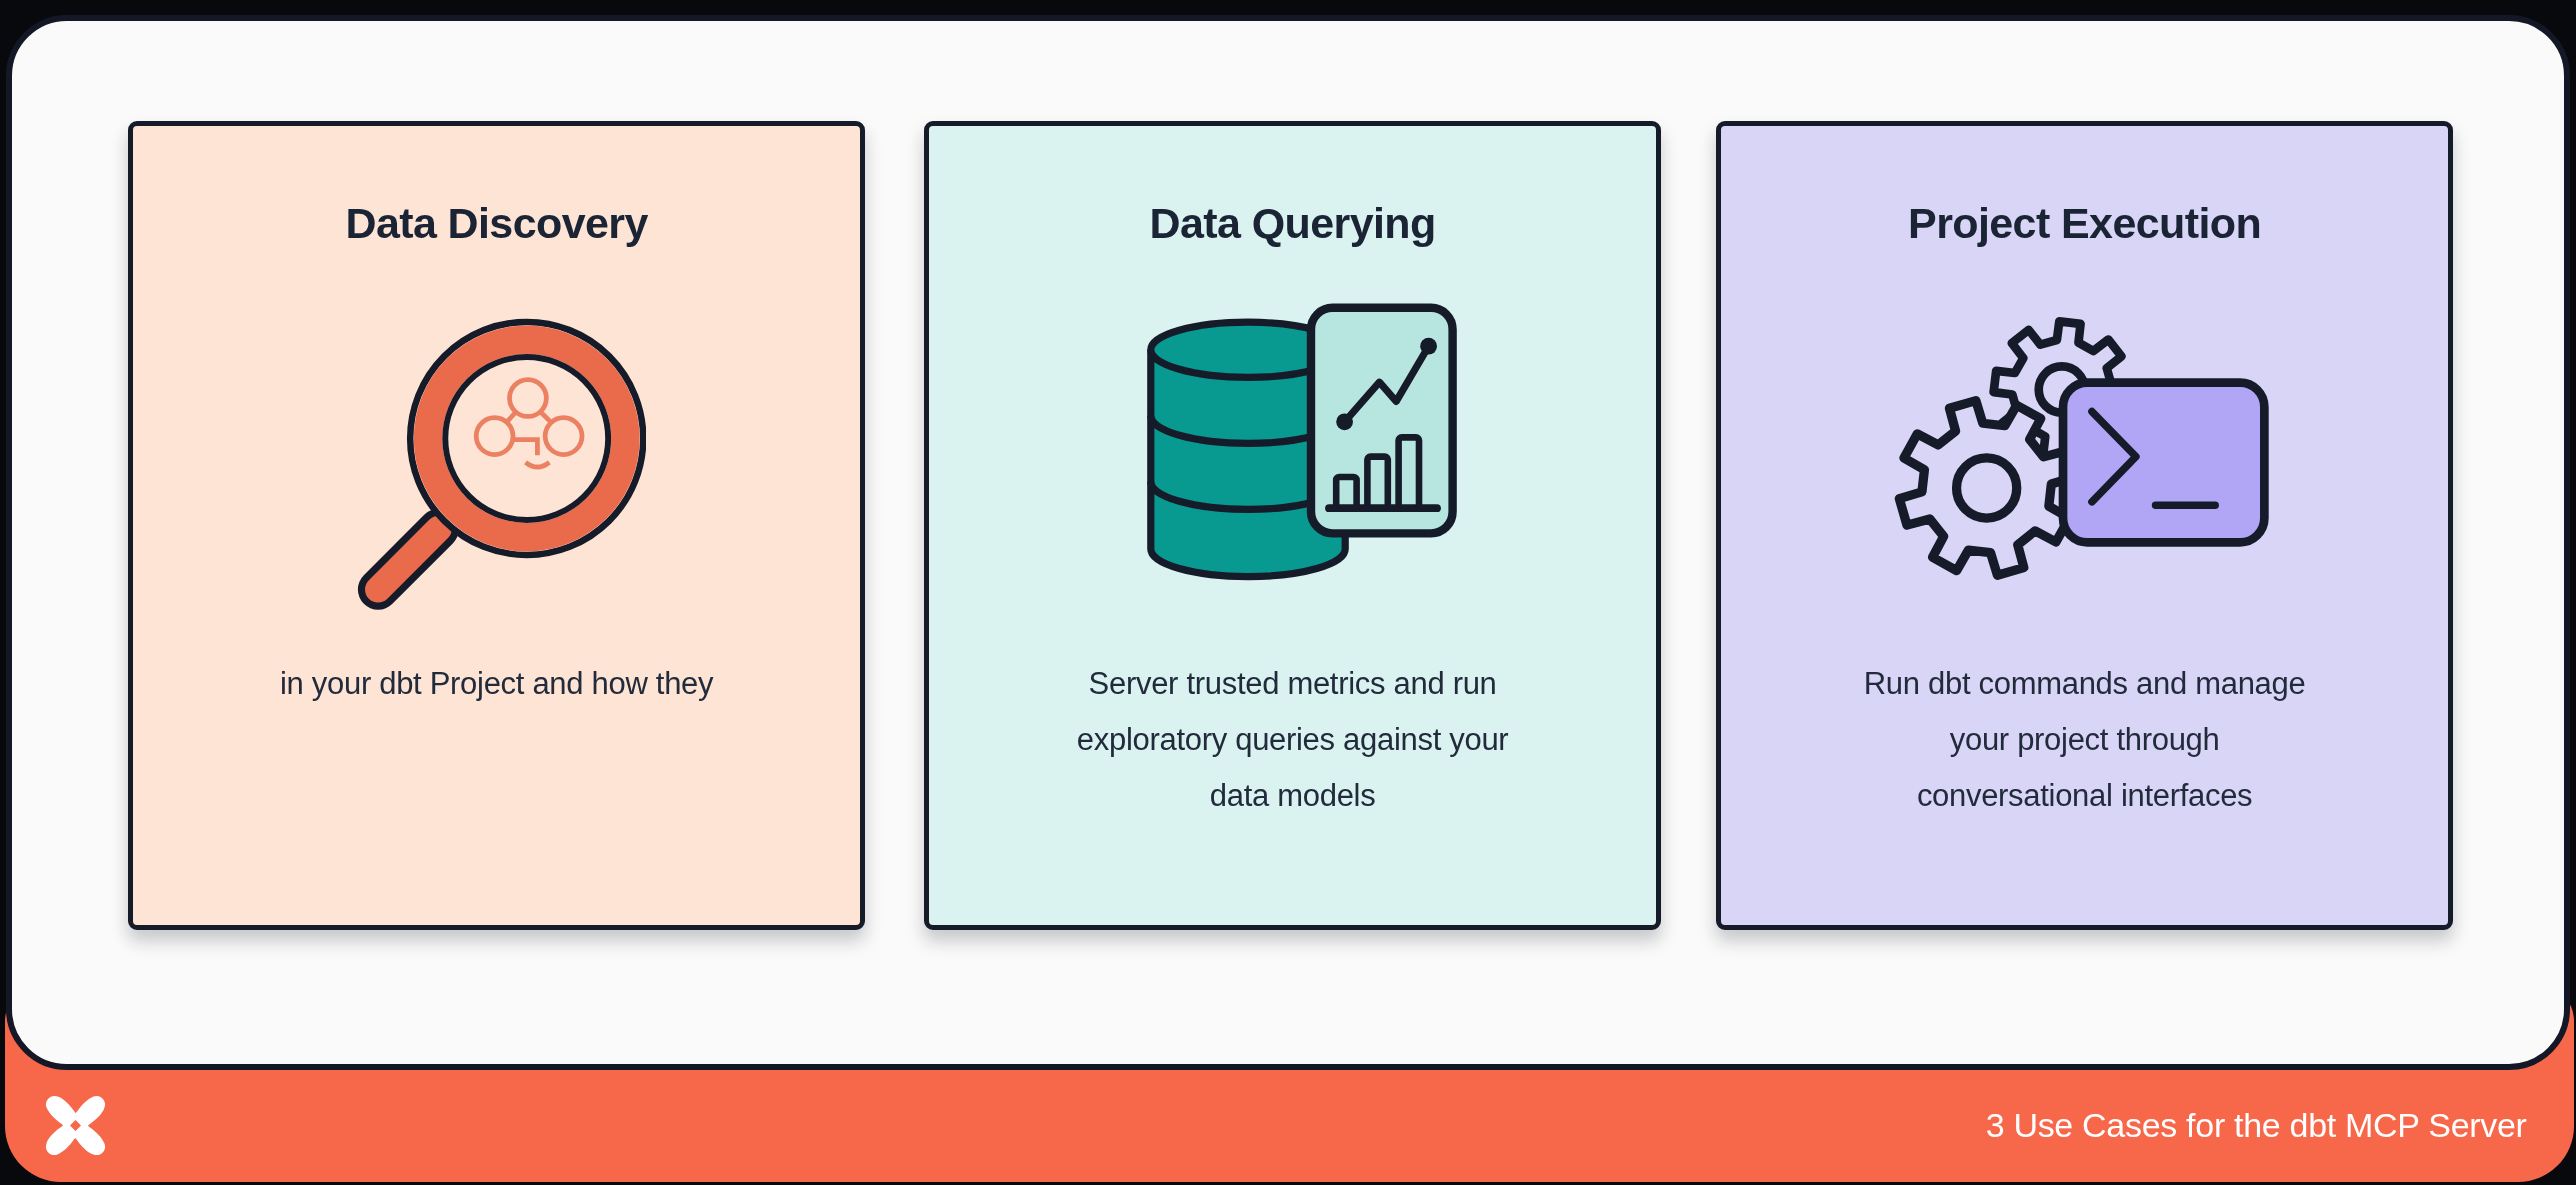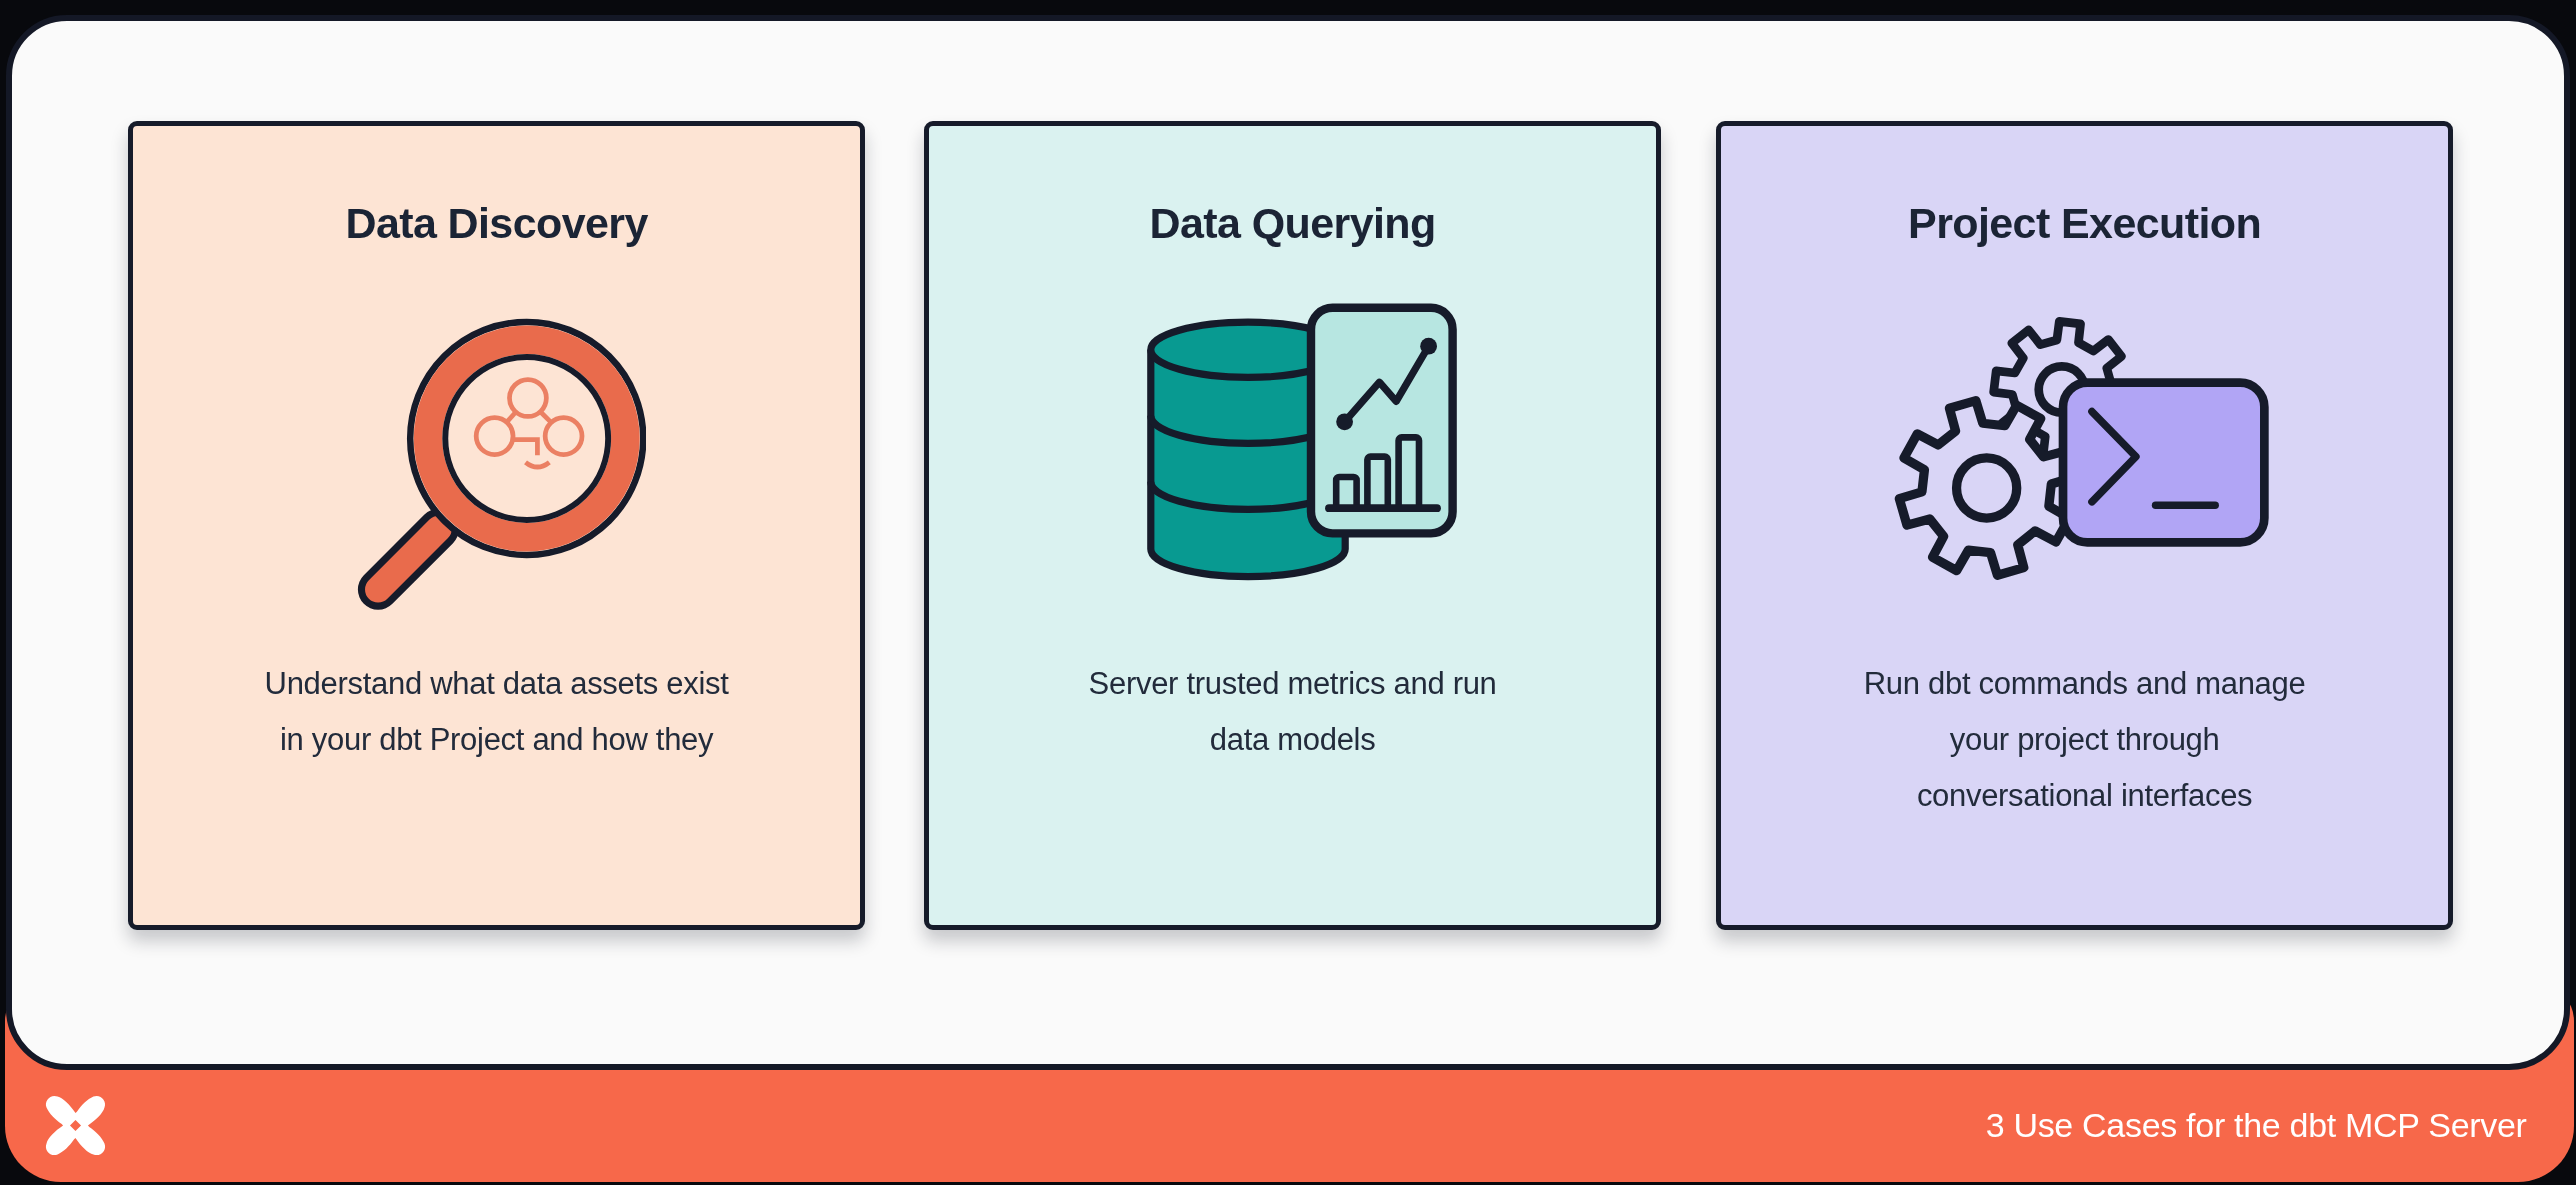--- a/index.html
+++ b/index.html
@@ -101,21 +101,20 @@
             <line x1="323" y1="193" x2="341" y2="211"></line>
             <path d="M277 240 L318 240 L318 266"></path>
             <path d="M298 278 Q318 294 338 278"></path>
             <circle cx="302" cy="170" r="31" fill="#fde4d4"></circle>
             <circle cx="246" cy="234" r="31" fill="#fde4d4"></circle>
             <circle cx="362" cy="234" r="31" fill="#fde4d4"></circle>
           </g>
         </svg>
       </div>
       <div class="card-body">
-        <div class="line">Understand what data assets exist</div>
         <div class="line">in your dbt Project and how they</div>
       </div>
     </div>
 
     <div class="card card--querying">
       <div class="card-title">Data Querying</div>
       <div class="card-icon">
         <svg width="336" height="312" viewBox="0 0 560 520">
           <path d="M43 88 L43 420 A162 46 0 0 0 367 420 L367 88" fill="#089a91" stroke="#161b2a" stroke-width="12"></path>
           <ellipse cx="205" cy="88" rx="162" ry="46" fill="#089a91" stroke="#161b2a" stroke-width="12"></ellipse>
@@ -128,20 +127,21 @@
           <g fill="#b7e6e1" stroke="#161b2a" stroke-width="11">
             <rect x="352" y="300" width="34" height="52" rx="5"></rect>
             <rect x="404" y="266" width="34" height="86" rx="5"></rect>
             <rect x="456" y="234" width="34" height="118" rx="5"></rect>
           </g>
           <line x1="340" y1="352" x2="520" y2="352" stroke="#161b2a" stroke-width="13" stroke-linecap="round"></line>
         </svg>
       </div>
       <div class="card-body">
         <div class="line">Server trusted metrics and run</div>
+        <div class="line">exploratory queries against your</div>
         <div class="line">data models</div>
       </div>
     </div>
 
     <div class="card card--execution">
       <div class="card-title">Project Execution</div>
       <div class="card-icon">
         <svg width="394" height="324" viewBox="0 0 680 560">
           <path fill="#d9d5f6" stroke="#161b2a" stroke-width="15" stroke-linejoin="round" d="M417.9 155.6 L413.5 192.3 L381.1 188.7 L366.6 214.4 L386.5 240.3 L357.4 263.1 L337.1 237.6 L308.6 245.6 L304.4 277.9 L267.7 273.5 L271.3 241.1 L245.6 226.6 L219.7 246.5 L196.9 217.4 L222.4 197.1 L214.4 168.6 L182.1 164.4 L186.5 127.7 L218.9 131.3 L233.4 105.6 L213.5 79.7 L242.6 56.9 L262.9 82.4 L291.4 74.4 L295.6 42.1 L332.3 46.5 L328.7 78.9 L354.4 93.4 L380.3 73.5 L403.1 102.6 L377.6 122.9 L385.6 151.4 Z"></path>
           <circle cx="300" cy="160" r="40" fill="#d9d5f6" stroke="#161b2a" stroke-width="15"></circle>

